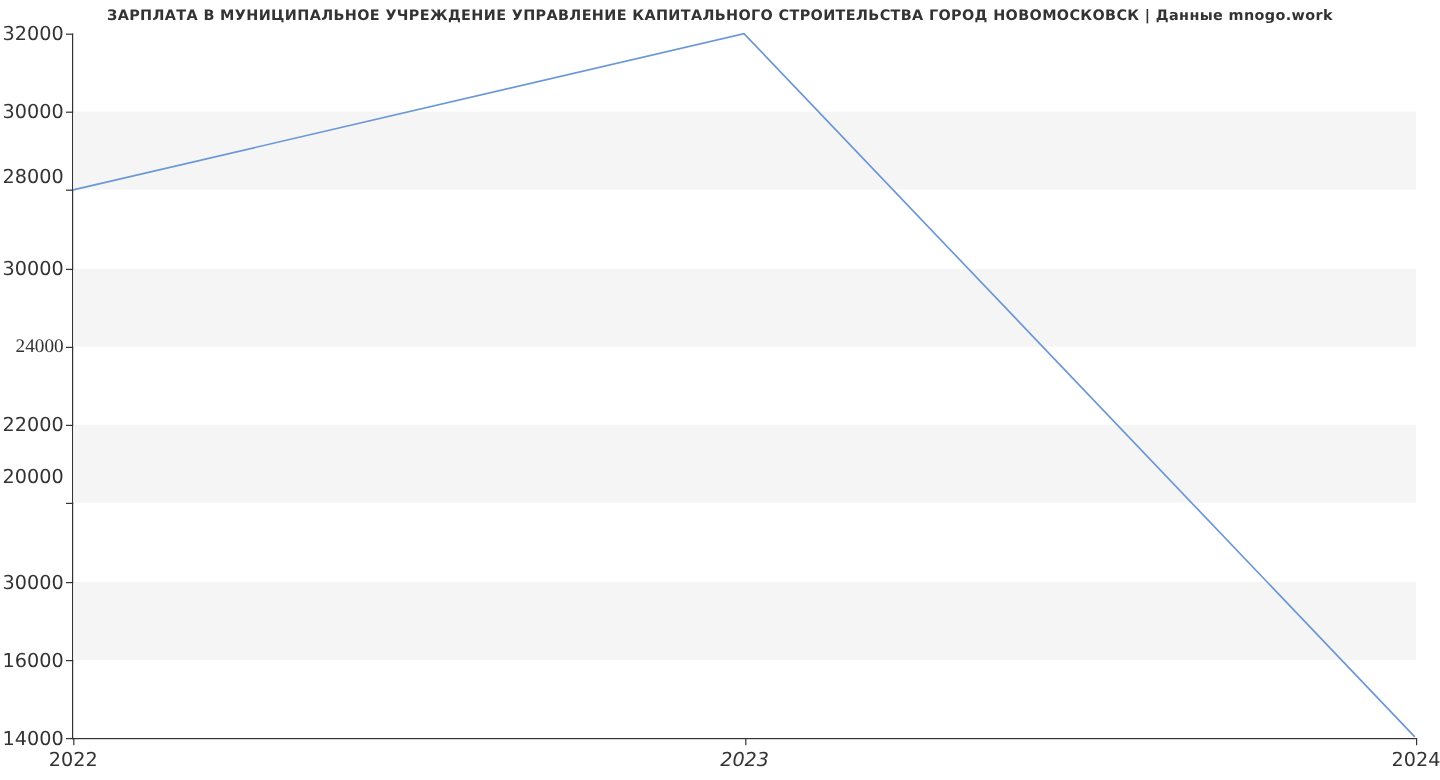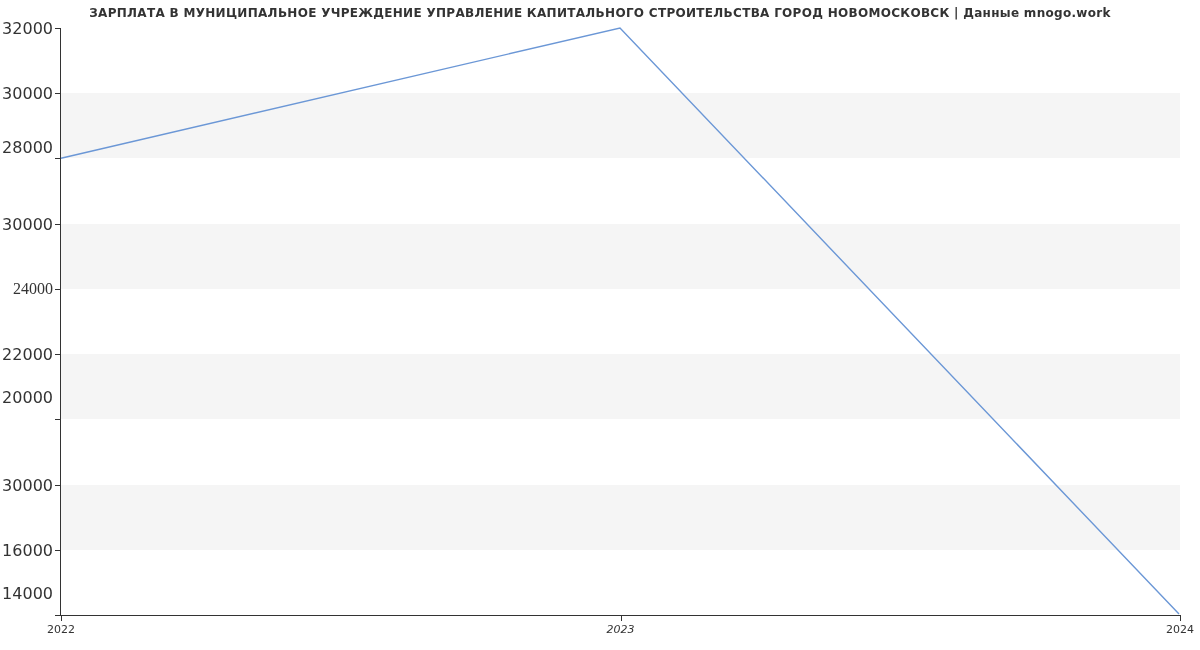--- a/index.html
+++ b/index.html
@@ -68,21 +68,21 @@
     bottom: -6px;
     width: 1px;
     height: 6px;
     background: #333333;
   }
   .xtick-label {
     position: absolute;
     top: 100%;
     margin-top: 8px;
     transform: translateX(-50%);
-    font-size: 11px;
+    font-size: 16px;
     color: #333333;
   }
   svg.line {
     position: absolute;
     left: 0;
     top: 0;
     width: 100%;
     height: 100%;
     overflow: visible;
   }
@@ -99,21 +99,21 @@
   <div class="title">ЗАРПЛАТА В МУНИЦИПАЛЬНОЕ УЧРЕЖДЕНИЕ УПРАВЛЕНИЕ КАПИТАЛЬНОГО СТРОИТЕЛЬСТВА ГОРОД НОВОМОСКОВСК | Данные mnogo.work</div>
   <div class="plot" id="plot">
       <div class="band" style="top: 65.2222px; height: 65.2222px;"></div>
       <div class="band" style="top: 195.667px; height: 65.2222px;"></div>
       <div class="band" style="top: 326.111px; height: 65.2222px;"></div>
       <div class="band" style="top: 456.556px; height: 65.2222px;"></div>
     <svg class="line" id="line-svg" preserveAspectRatio="none" viewBox="0 0 1120 588">
       <polyline id="series" points="0,130.44444444444446 559.5,0 1119,587" stroke="#6b97d6"></polyline>
     </svg>
   <div class="ytick" style="top: 587px;"></div>
-      <div class="ytick-label" style="top: 565px;">14000</div>
+      <div class="ytick-label" style="top: 587px;">14000</div>
       <div class="ytick" style="top: 521.778px;"></div>
       <div class="ytick-label" style="top: 521.778px;">16000</div>
       <div class="ytick" style="top: 456.556px;"></div>
       <div class="ytick-label" style="top: 456.556px;">30000</div>
       <div class="ytick" style="top: 391.333px;"></div>
       <div class="ytick-label" style="top: 369px;">20000</div>
       <div class="ytick" style="top: 326.111px;"></div>
       <div class="ytick-label" style="top: 326.111px;">22000</div>
       <div class="ytick" style="top: 260.889px;"></div>
       <div class="ytick-label" style="top: 260.889px; font-family: Liberation Serif, serif;">24000</div>

